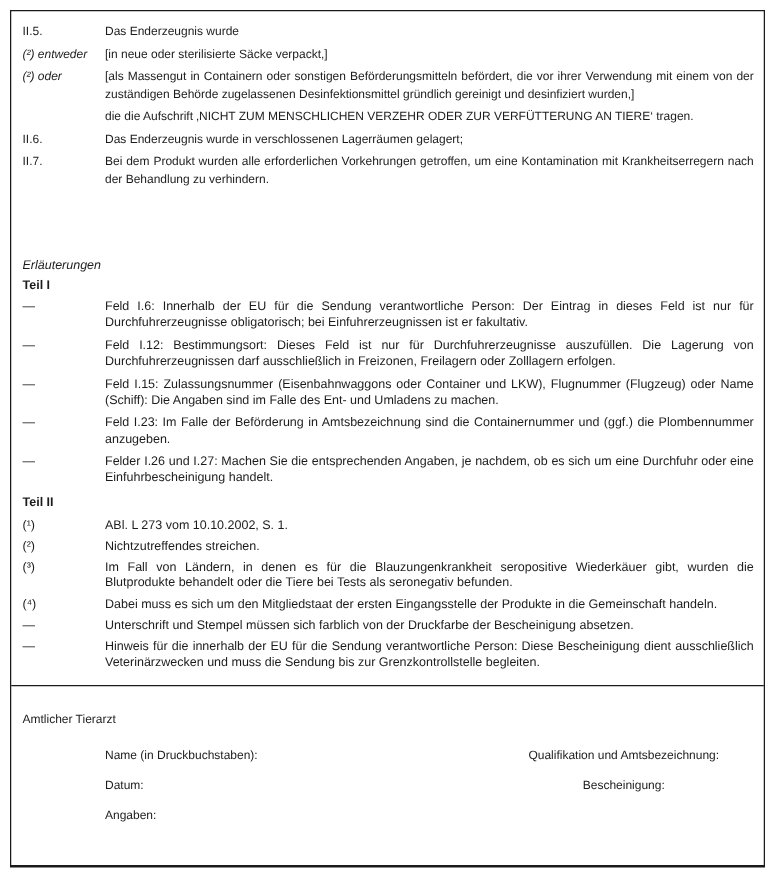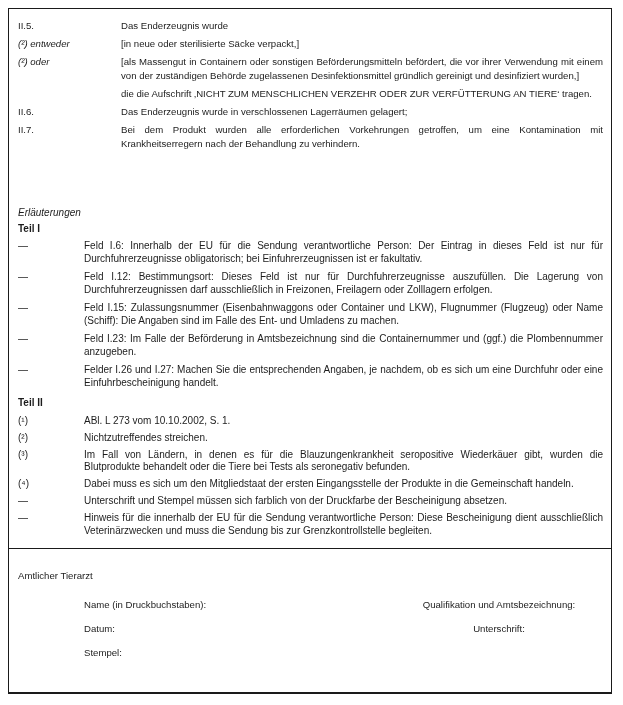--- a/index.html
+++ b/index.html
@@ -27,21 +27,20 @@
     background: #ffffff;
   }
   .doc-body {
     padding: 10px 8px 0 9px;
     font-size: 9.6px;
     line-height: 14px;
   }
   .row {
     display: flex;
     margin-bottom: 4px;
-    gap: 37px;
   }
   .row .lbl {
     flex: none;
     width: 66px;
   }
   .row .txt {
     flex: 1;
     text-align: justify;
   }
   .italic { font-style: italic; }
@@ -198,20 +197,20 @@
 
   <div class="vet-section">
     <div>Amtlicher Tierarzt</div>
     <div class="vet-fields">
       <div class="vet-row">
         <span class="vet-col-left">Name (in Druckbuchstaben):</span>
         <span class="vet-col-right">Qualifikation und Amtsbezeichnung:</span>
       </div>
       <div class="vet-row">
         <span class="vet-col-left">Datum:</span>
-        <span class="vet-col-right">Unterschrift:</span>
+        <span class="vet-col-right">Bescheinigung:</span>
       </div>
       <div class="vet-row">
-        <span class="vet-col-left">Stempel:</span>
+        <span class="vet-col-left">Angaben:</span>
       </div>
     </div>
   </div>
 </div>
 
 </body></html>

